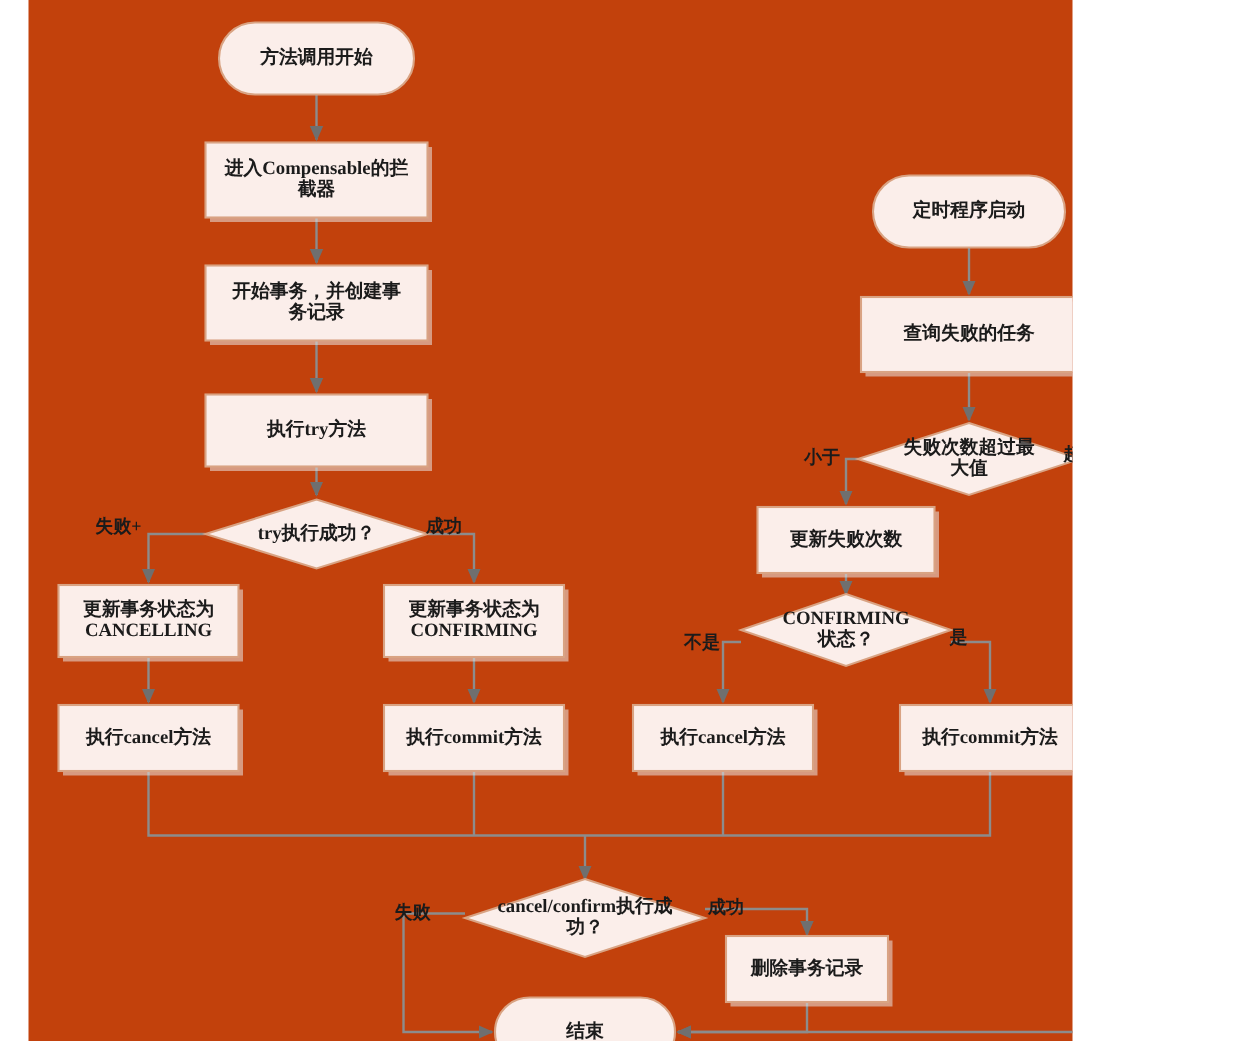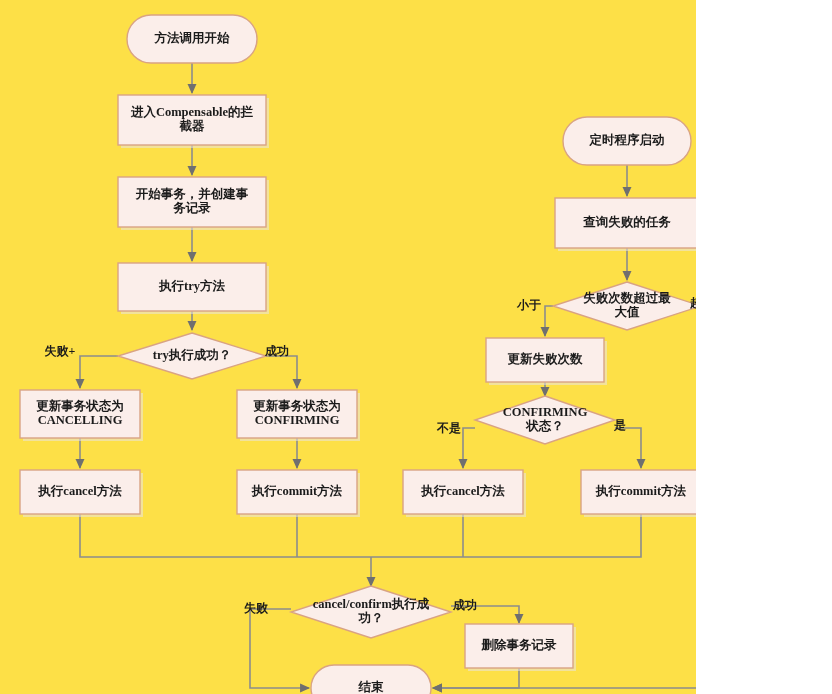--- a/index.html
+++ b/index.html
@@ -7,22 +7,23 @@
     padding: 0;
     background: #ffffff;
   }
   body {
     font-family: "Liberation Serif", serif;
   }
   #canvas {
     position: relative;
     width: 696px;
     height: 694px;
-    background: #fde047;
+    background: #c2410c;
     overflow: hidden;
+    margin-left: 19px;
   }
   svg.flow {
     position: absolute;
     left: 0;
     top: 0;
     width: 832px;
     height: 694px;
   }
   .node-shape {
     fill: #fbeeea;

